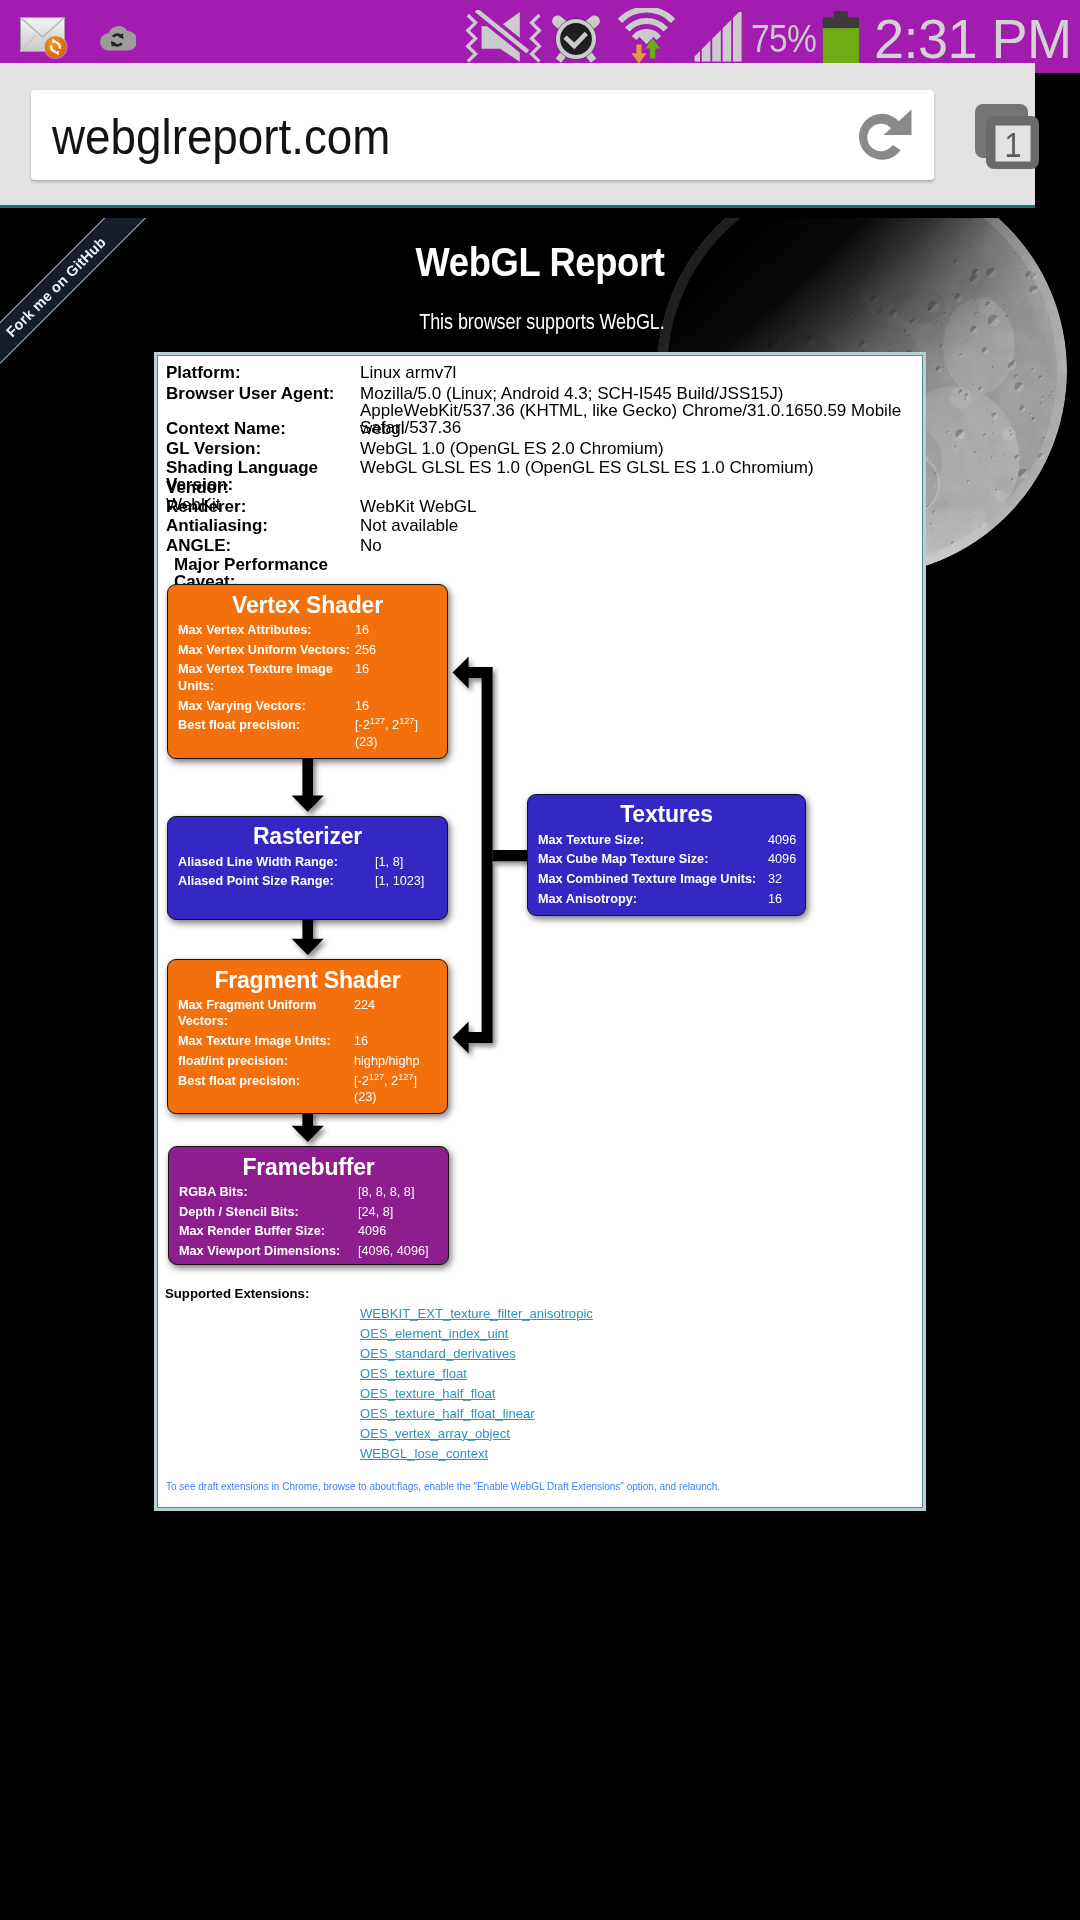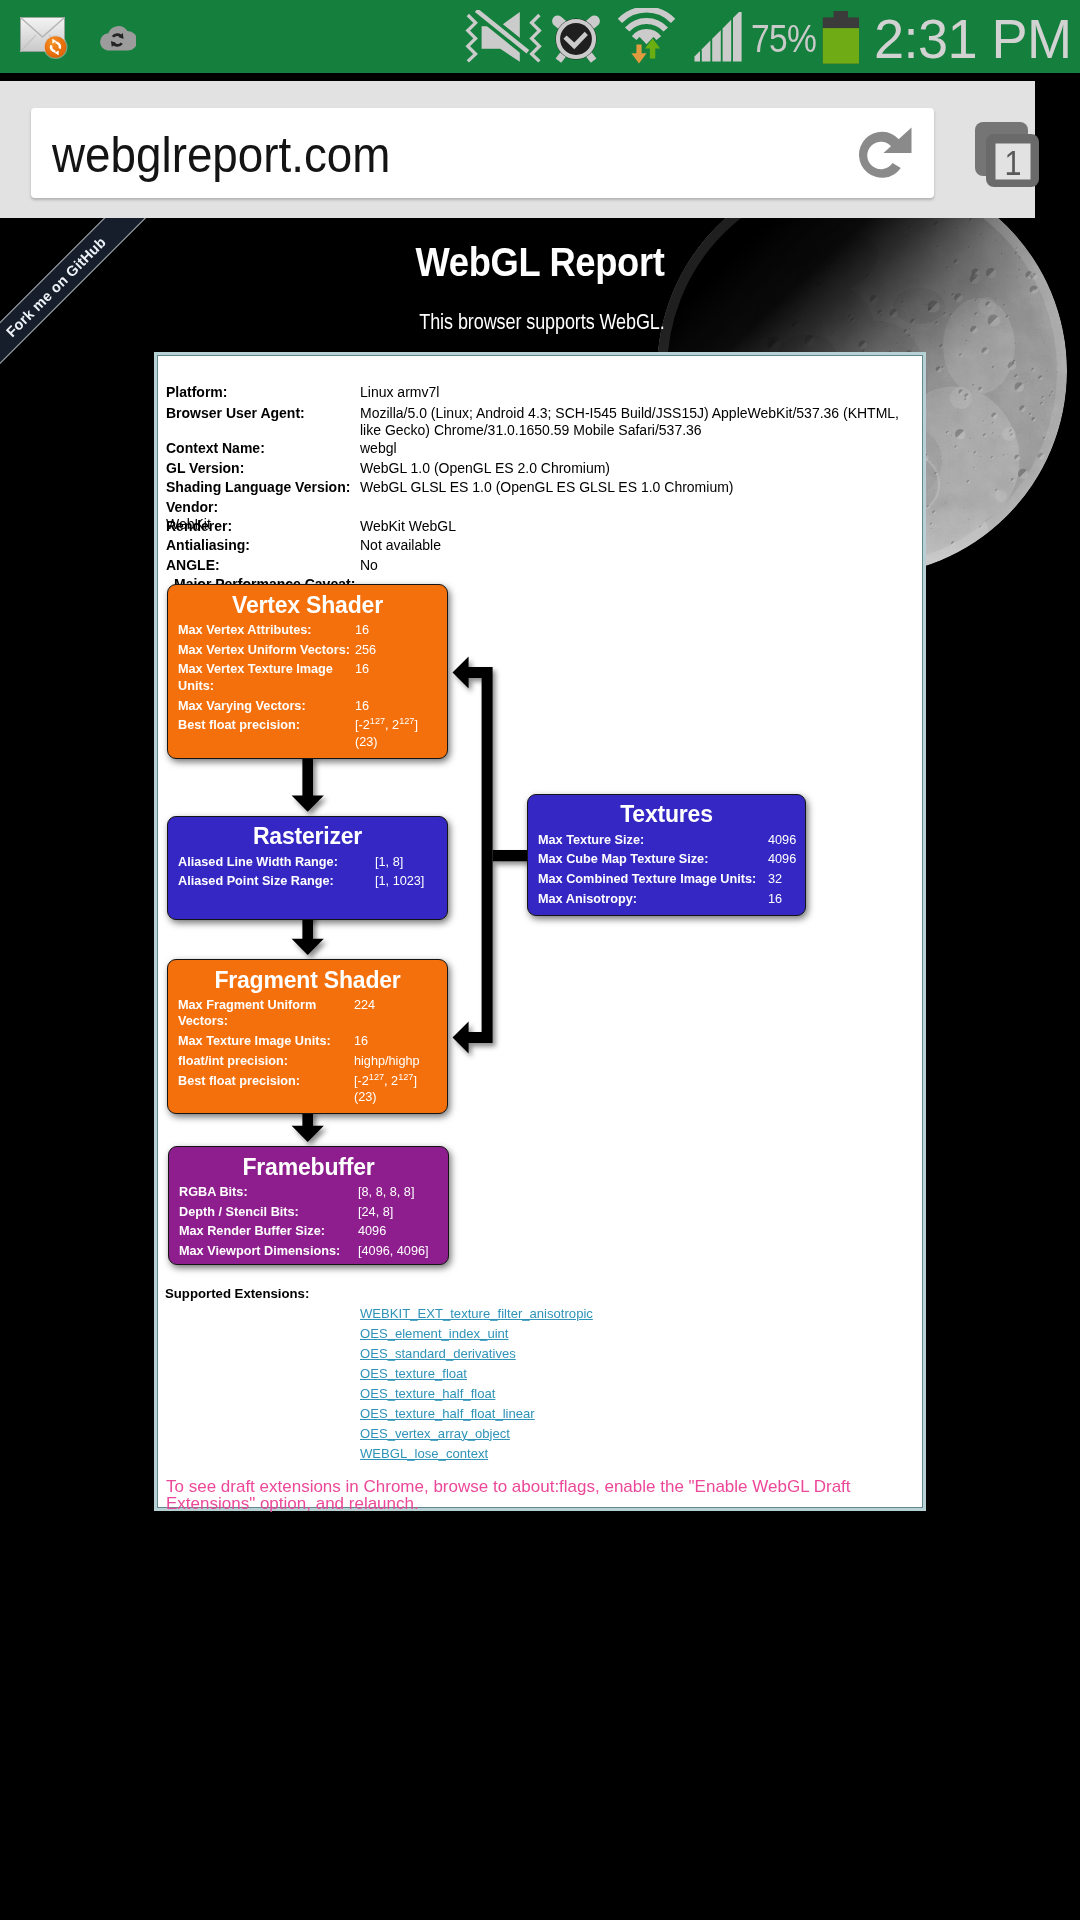--- a/index.html
+++ b/index.html
@@ -1,29 +1,29 @@
 <!DOCTYPE html>
 <html><head>
 <meta charset="utf-8">
 <style>
   html,body{margin:0;padding:0;}
   body{width:1080px;height:1920px;overflow:hidden;background:#000;
        font-family:"Liberation Sans",sans-serif;-webkit-font-smoothing:antialiased;}
 
   
-  .statusbar{position:absolute;top:0;left:0;width:1080px;height:73px;background:#15803d;}
+  .statusbar{position:absolute;top:0;left:0;width:1080px;height:73px;background:#a21caf;}
   .sb-batt-pct{color:#c9c9c9;font-size:39px;letter-spacing:-0.8px;
                transform:scaleX(0.86);transform-origin:left center;}
   .sb-clock{color:#d2d2d2;font-size:56px;letter-spacing:-0.6px;
             transform:scaleX(0.967);transform-origin:left center;}
   .ic{position:absolute;display:block;}
 
   
-  .urlbar{position:absolute;top:81px;left:0;width:1035px;height:145px;background:#e2e2e2;
-          border-bottom:3px solid #1d4ed8;box-sizing:border-box;}
+  .urlbar{position:absolute;top:63px;left:0;width:1035px;height:145px;background:#e2e2e2;
+          border-bottom:3px solid #0f766e;box-sizing:border-box;}
   .urlbox{position:absolute;left:31px;top:27px;width:903px;height:90px;background:#fff;
           border-radius:4px;box-shadow:0 2px 3px rgba(0,0,0,0.22);}
   .urltext{position:absolute;left:21px;top:18px;font-size:49.5px;color:#141414;letter-spacing:0px;
            transform:scaleX(0.925);transform-origin:left center;}
   .reload{position:absolute;left:819px;top:14px;width:70px;height:70px;}
   .tabbtn{position:absolute;left:975px;top:41px;width:66px;height:66px;}
 
   
   .page{position:absolute;top:218px;left:0;width:1080px;height:1702px;background:#000;overflow:hidden;}
   .moon{position:absolute;left:657px;top:-52px;width:410px;height:410px;}
@@ -40,21 +40,21 @@
   .psub{position:absolute;top:91px;left:2px;width:1080px;text-align:center;color:#fff;
         font-size:22px;line-height:26px;letter-spacing:-0.1px;
         transform:scaleX(0.818);transform-origin:center center;}
 
   .card{position:absolute;left:154px;top:134px;width:772px;height:1159px;background:#fff;
         border:3px solid #b6d0d4;outline:1.5px solid #62888e;outline-offset:-4.5px;
         box-sizing:border-box;padding:0;}
 
   
   .info{position:absolute;left:-3px;top:-3px;width:772px;}
-  .irow{position:absolute;display:flex;font-size:14px;line-height:17px;margin-top:20px;}
+  .irow{position:absolute;display:flex;font-size:17px;line-height:17px;}
   .ikey{width:194px;font-weight:bold;color:#000;flex:none;}
   .ival{color:#000;width:560px;}
 
   
   .diagram{position:absolute;left:-3px;top:-3px;width:772px;height:1159px;}
   .arrows{position:absolute;left:0;top:0;width:772px;height:1159px;}
   .box{position:absolute;border-radius:9px;box-shadow:2px 3px 7px rgba(0,0,0,0.55);
        border:1.2px solid #141414;box-sizing:border-box;overflow:hidden;}
   .box h2{margin:0;padding:5.5px 0 3.5px;text-align:center;color:#fff;font-size:23px;
           font-weight:bold;letter-spacing:-0.2px;line-height:28px;}
@@ -77,21 +77,21 @@
   #box-vertex{left:13px;  top:232px;   width:281px; height:175px;}
   #box-raster{left:13px;  top:463.5px; width:281px; height:104px;}
   #box-tex   {left:373px; top:441.5px; width:279px; height:122px;}
   #box-frag  {left:13px;  top:607px;   width:281px; height:155px;}
   #box-fb    {left:14px;  top:794px;   width:281px; height:119px;}
 
   .ext-label{position:absolute;font-weight:bold;font-size:13.2px;left:8px;top:930px;line-height:17px;}
   .ext-list{position:absolute;left:203px;top:949px;}
   .ext-list a{display:block;color:#2f93b8;font-size:13.1px;line-height:20px;
               text-decoration:underline;text-decoration-thickness:1px;}
-  .footnote{position:absolute;font-size:17px;left:9px;top:1123px;color:#ec4899;line-height:17px;}
+  .footnote{position:absolute;font-size:10px;left:9px;top:1123px;color:#3b82f6;line-height:17px;}
 </style>
 </head>
 <body>
 
 <div class="statusbar">
 
   <svg class="ic" style="left:19px;top:16px;width:52px;height:44px" viewBox="0 0 52 44">
     <defs>
       <linearGradient id="mg" x1="0" y1="0" x2="0" y2="1">
         <stop offset="0" stop-color="#f4f4f4"></stop>

